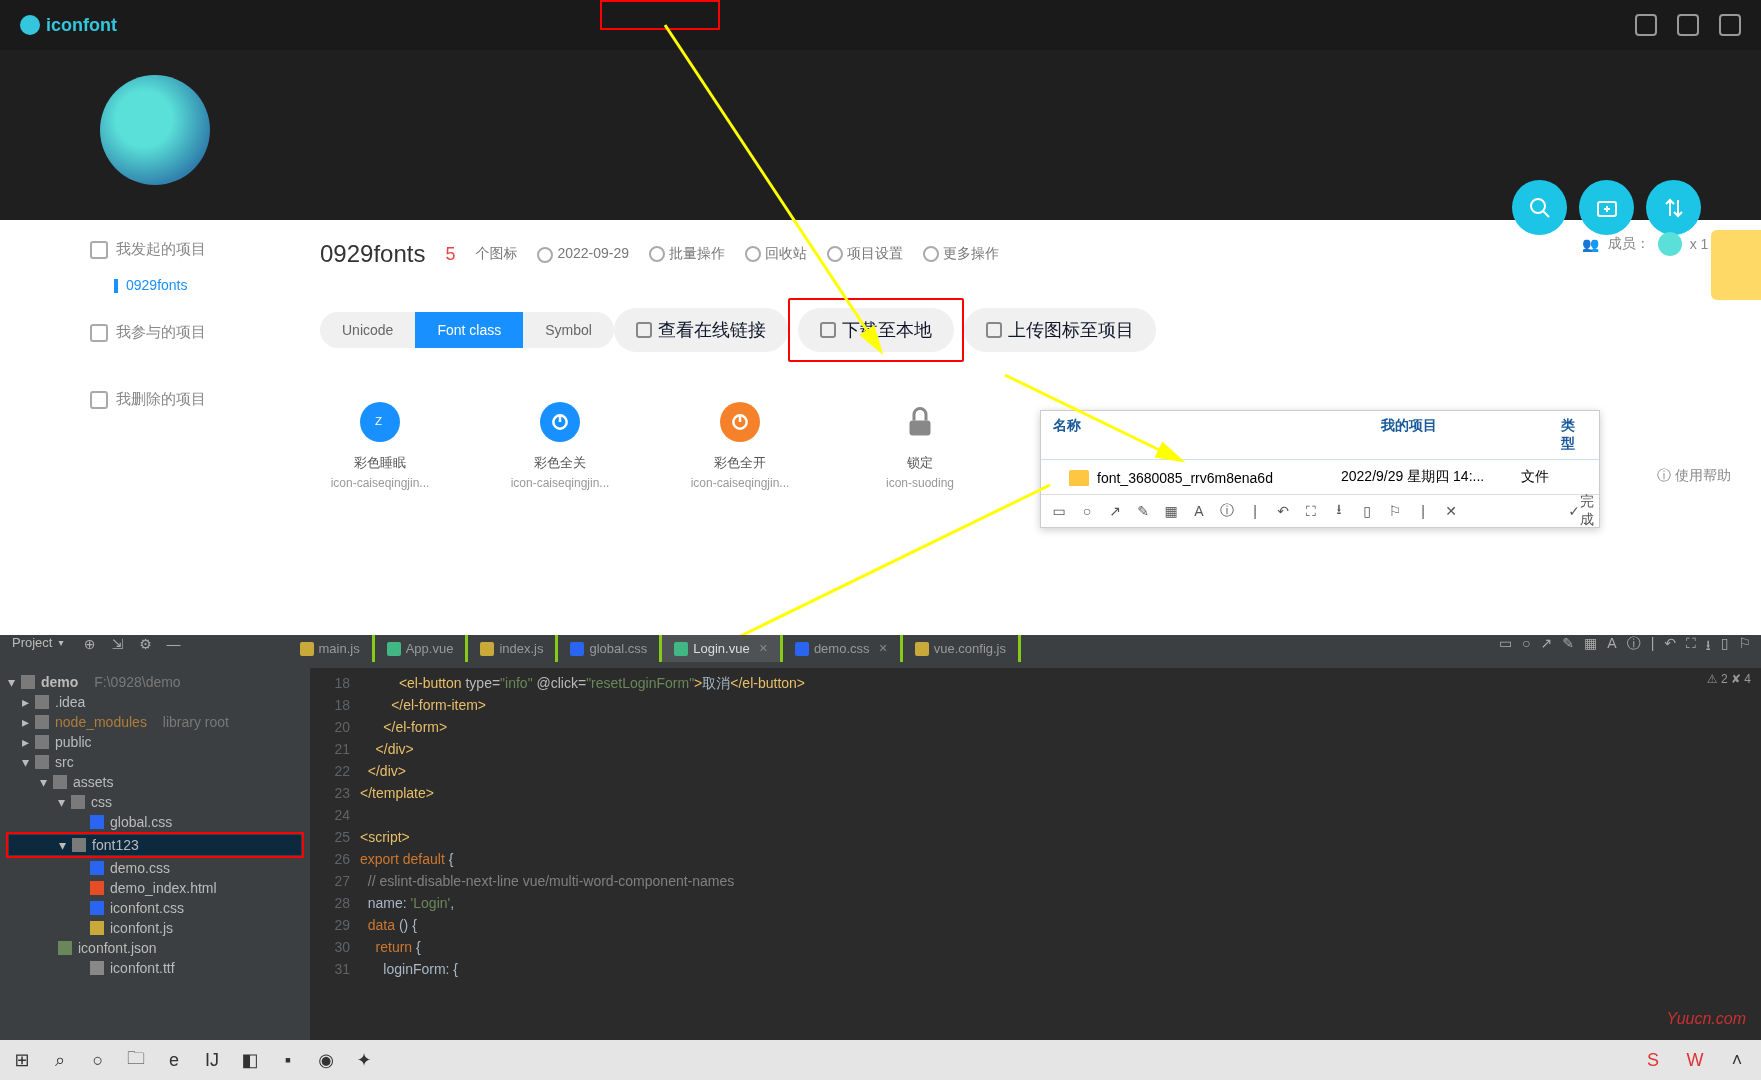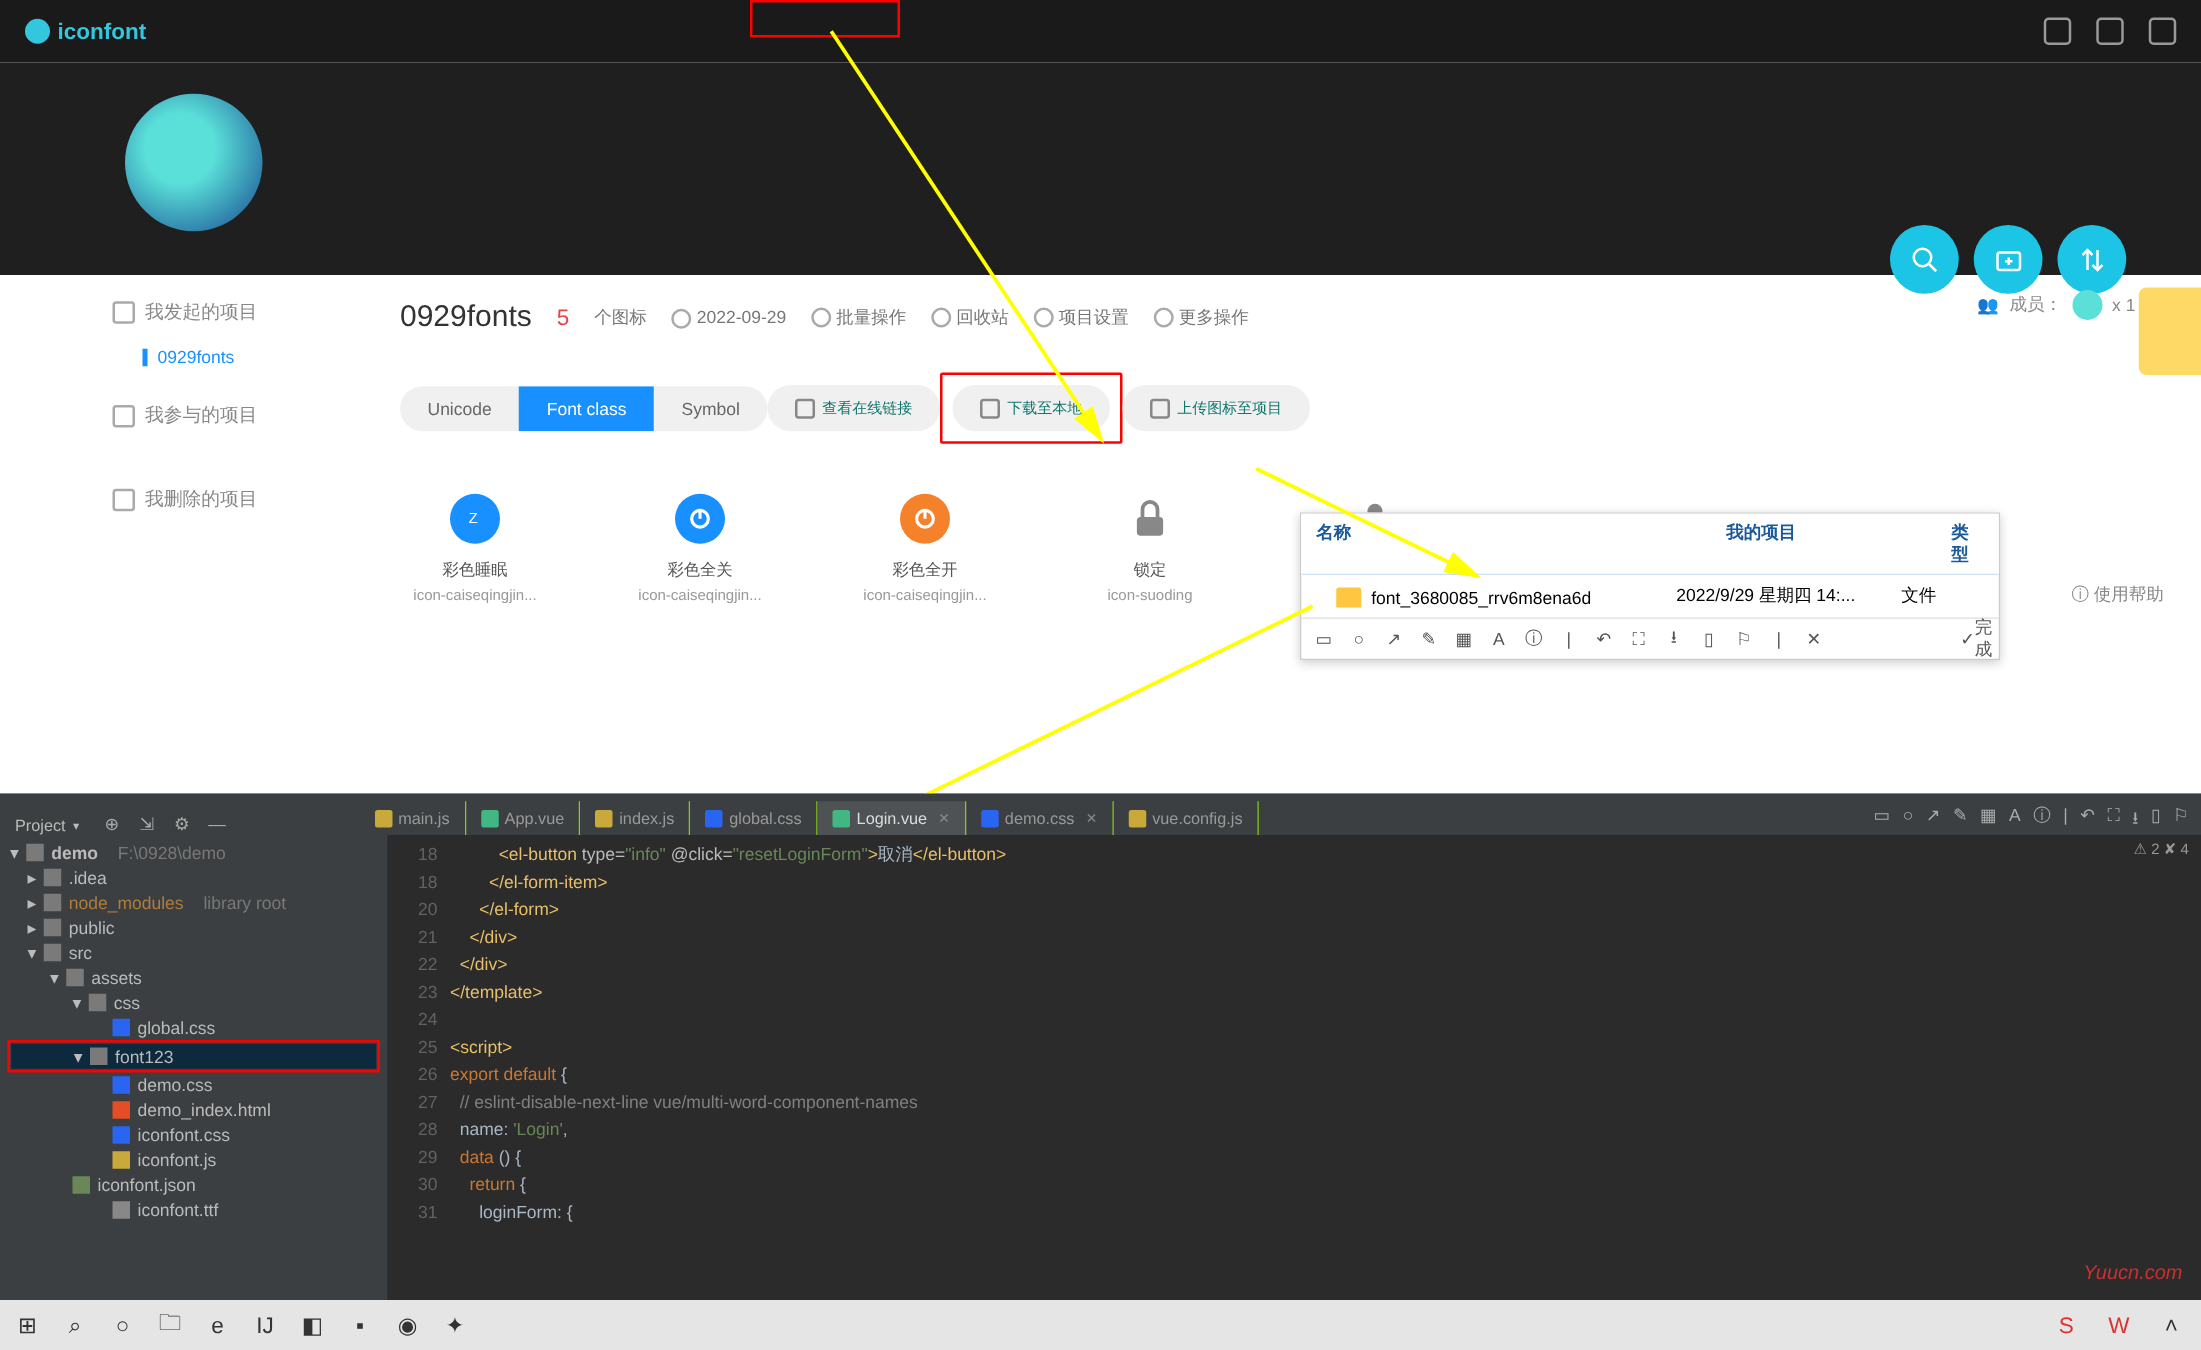--- a/index.html
+++ b/index.html
@@ -30,21 +30,21 @@
 .sb-item::before { content: ""; display: inline-block; width: 4px; height: 14px; background: #1890ff; margin-right: 8px; vertical-align: middle; }
 .main { flex: 1; padding: 20px 40px; position: relative; }
 .main-header { display: flex; align-items: center; gap: 20px; margin-bottom: 30px; font-size: 14px; color: #777; }
 .proj-name { font-size: 24px; color: #333; font-weight: 500; }
 .count { color: #e64545; font-size: 18px; }
 .mh-ico { width: 16px; height: 16px; border: 2px solid #aaa; border-radius: 50%; display: inline-block; margin-right: 4px; vertical-align: middle; }
 .buttons-row { display: flex; align-items: center; margin-bottom: 40px; }
 .seg { display: flex; background: #f0f0f0; border-radius: 22px; overflow: hidden; }
 .seg-btn { padding: 10px 22px; font-size: 14px; color: #666; cursor: pointer; }
 .seg-btn.active { background: #1890ff; color: #fff; }
-.pill { padding: 10px 22px; border-radius: 22px; background: #f0f0f0; color: #0f766e; font-size: 12px; display: flex; align-items: center; gap: 6px; }
+.pill { padding: 10px 22px; border-radius: 22px; background: #f0f0f0; color: #0f172a; font-size: 18px; display: flex; align-items: center; gap: 6px; }
 .pill-ico { width: 16px; height: 16px; border: 2px solid #888; border-radius: 3px; }
 .red-box-2 { border: 2px solid red; padding: 8px; border-radius: 2px; }
 .member { position: absolute; top: 12px; right: 40px; display: flex; align-items: center; gap: 8px; color: #888; font-size: 14px; }
 .member-av { width: 24px; height: 24px; border-radius: 50%; background: #5ae0d8; }
 .clipboard { position: absolute; top: 10px; right: -10px; width: 60px; height: 70px; background: #ffd966; border-radius: 6px; }
 .help { position: absolute; bottom: 150px; right: 30px; color: #888; font-size: 14px; }
 .float-btns { position: absolute; top: 180px; right: 60px; display: flex; gap: 12px; }
 .fbtn { width: 55px; height: 55px; border-radius: 50%; background: #1cc4e6; display: flex; align-items: center; justify-content: center; }
 .fbtn svg { width: 24px; height: 24px; stroke: #fff; fill: none; stroke-width: 2; }
 .icon-grid { display: flex; gap: 60px; }
@@ -64,26 +64,26 @@
 .folder-ico { width: 20px; height: 16px; background: #ffc642; border-radius: 2px 2px 0 0; margin-right: 8px; }
 .tool-strip { display: flex; gap: 8px; padding: 6px 8px; border-top: 1px solid #ddd; align-items: center; }
 .tool-strip span { width: 20px; height: 20px; display: inline-flex; align-items: center; justify-content: center; color: #555; }
 .tool-strip .done { margin-left: auto; }
 
 
 .arrow-yellow { position: absolute; pointer-events: none; }
 
 
 .ide { position: absolute; top: 635px; left: 0; width: 1761px; height: 405px; background: #2b2b2b; color: #a9b7c6; font-family: Consolas, monospace; font-size: 14px; }
-.ide-topbar { height: 33px; background: #3c3f41; display: flex; align-items: flex-end; }
+.ide-topbar { height: 33px; background: #3c3f41; display: flex; align-items: flex-start; }
 .proj-label { padding: 0 12px; color: #bbb; font-size: 13px; display: flex; align-items: center; gap: 6px; }
 .proj-label::after { content: "▾"; font-size: 10px; }
 .tool-ico { width: 18px; height: 18px; margin: 0 5px; color: #aaa; display: inline-flex; align-items: center; justify-content: center; }
 .ed-tabs { display: flex; margin-left: 100px; }
-.ed-tab { padding: 6px 12px; font-size: 13px; color: #999; display: flex; align-items: center; gap: 5px; border-right: 1px solid #84cc16; }
+.ed-tab { padding: 6px 12px; font-size: 13px; color: #999; display: flex; align-items: center; gap: 5px; border-right: 3px solid #84cc16; }
 .ed-tab.active { background: #4e5254; color: #ddd; }
 .ed-ico { width: 14px; height: 14px; border-radius: 2px; }
 .ed-ico.js { background: #c9a93a; }
 .ed-ico.vue { background: #41b883; }
 .ed-ico.css { background: #2965f1; }
 .ed-close { color: #888; font-size: 11px; margin-left: 4px; }
 .ide-right-tools { margin-left: auto; display: flex; gap: 10px; padding-right: 10px; color: #aaa; }
 .ide-body { display: flex; height: 372px; }
 .file-tree { width: 310px; background: #3c3f41; overflow: hidden; font-size: 14px; padding: 4px 0; }
 .ft-row { padding: 2px 8px; display: flex; align-items: center; gap: 6px; color: #bbb; white-space: nowrap; }

